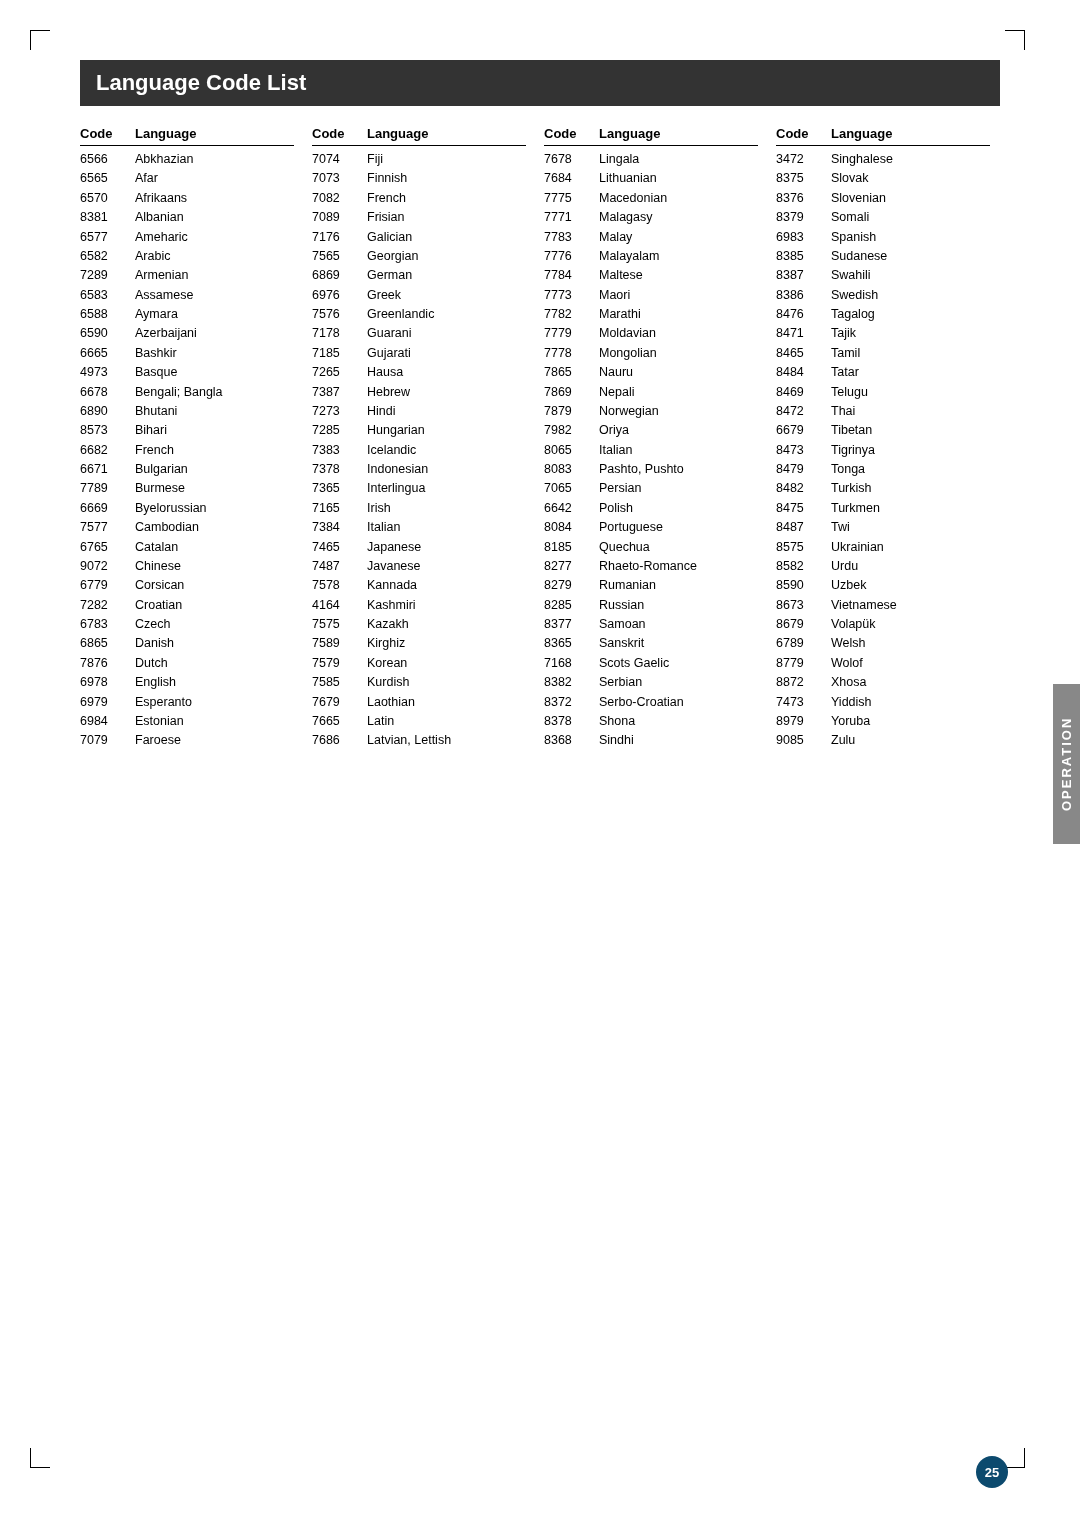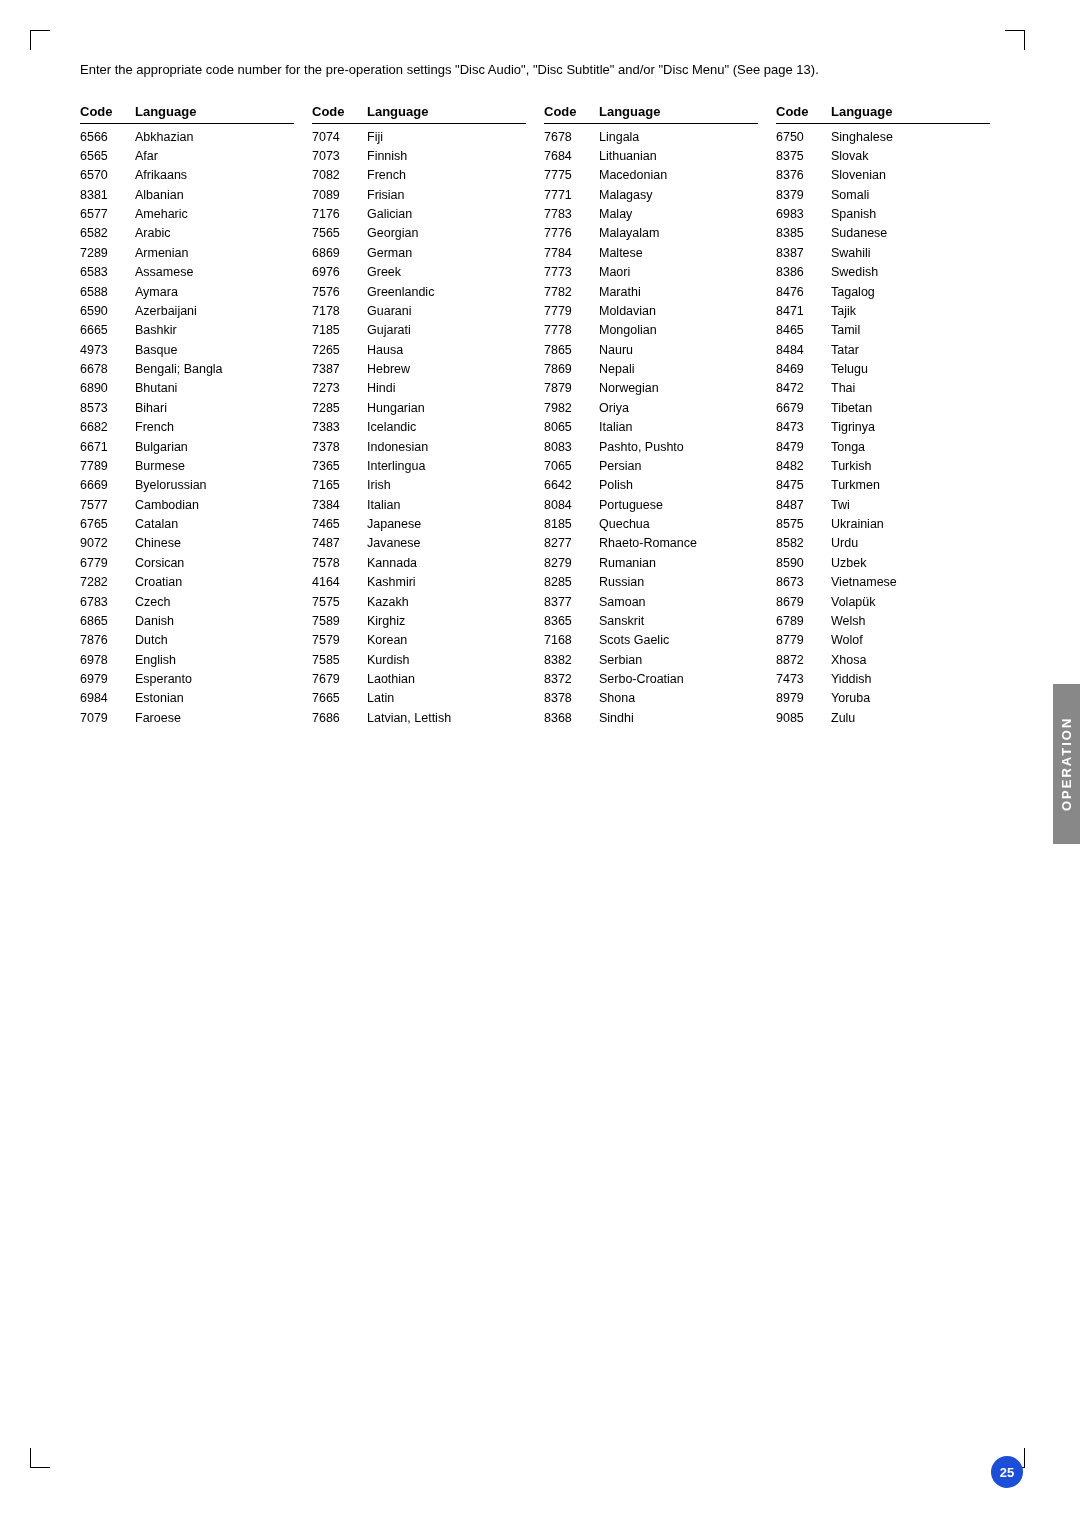--- a/index.html
+++ b/index.html
@@ -107,22 +107,22 @@
       height: 160px;
       display: flex;
       align-items: center;
       justify-content: center;
     }
 
     
     .page-number {
       position: absolute;
       bottom: 40px;
-      right: 57px;
-      background: #1d4ed8;
+      right: 72px;
+      background: #0c4a6e;
       color: #fff;
       border-radius: 50%;
       width: 32px;
       height: 32px;
       display: flex;
       align-items: center;
       justify-content: center;
       font-size: 13px;
       font-weight: bold;
     }
@@ -136,23 +136,25 @@
   <div class="corner-mark corner-tr"></div>
   <div class="corner-mark corner-bl"></div>
   <div class="corner-mark corner-br"></div>
 
   
   <div class="side-tab">
     <span>OPERATION</span>
   </div>
 
   
+  <div class="title-box">
+    <h1>Language Code List</h1>
+  </div>
 
   
-  <p class="description">Enter the appropriate code number for the pre-operation settings "Disc Audio", "Disc Subtitle" and/or "Disc Menu" (See page 13).</p>
 
   
   <div class="columns-container" id="cols-container">
   <div class="col">
         <div class="col-header">
           <span class="code-h">Code</span>
           <span class="lang-h">Language</span>
         </div>
         <div class="entry">
           <span class="code-val">6566</span>
@@ -538,21 +540,21 @@
           <span class="code-val">8368</span>
           <span class="lang-val">Sindhi</span>
         </div>
       </div>
       <div class="col">
         <div class="col-header">
           <span class="code-h">Code</span>
           <span class="lang-h">Language</span>
         </div>
         <div class="entry">
-          <span class="code-val">6750</span>
+          <span class="code-val">3472</span>
           <span class="lang-val">Singhalese</span>
         </div>
         <div class="entry">
           <span class="code-val">8375</span>
           <span class="lang-val">Slovak</span>
         </div>
         <div class="entry">
           <span class="code-val">8376</span>
           <span class="lang-val">Slovenian</span>
         </div>

